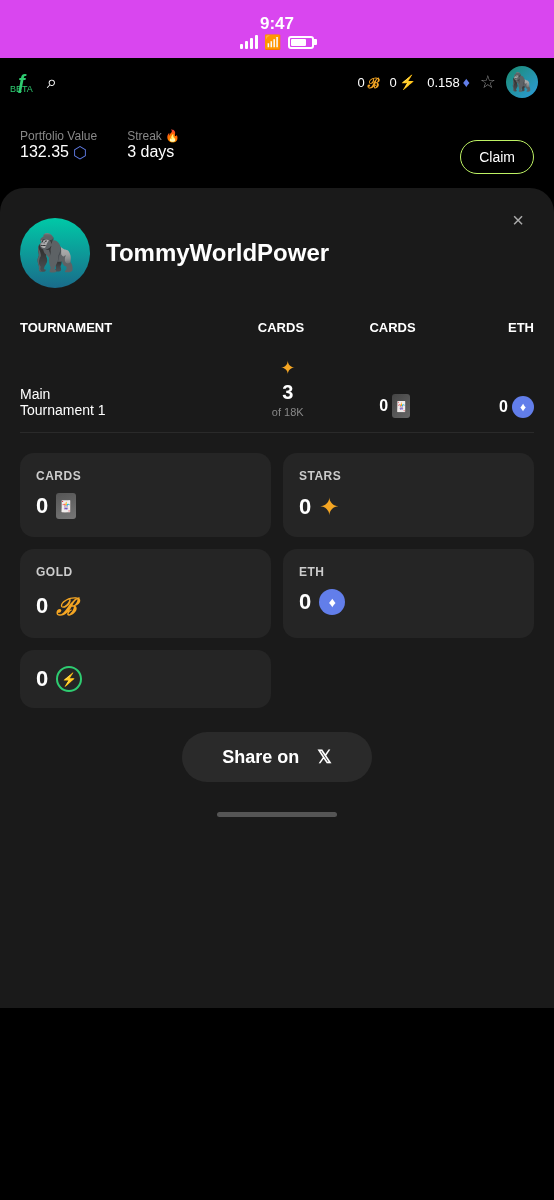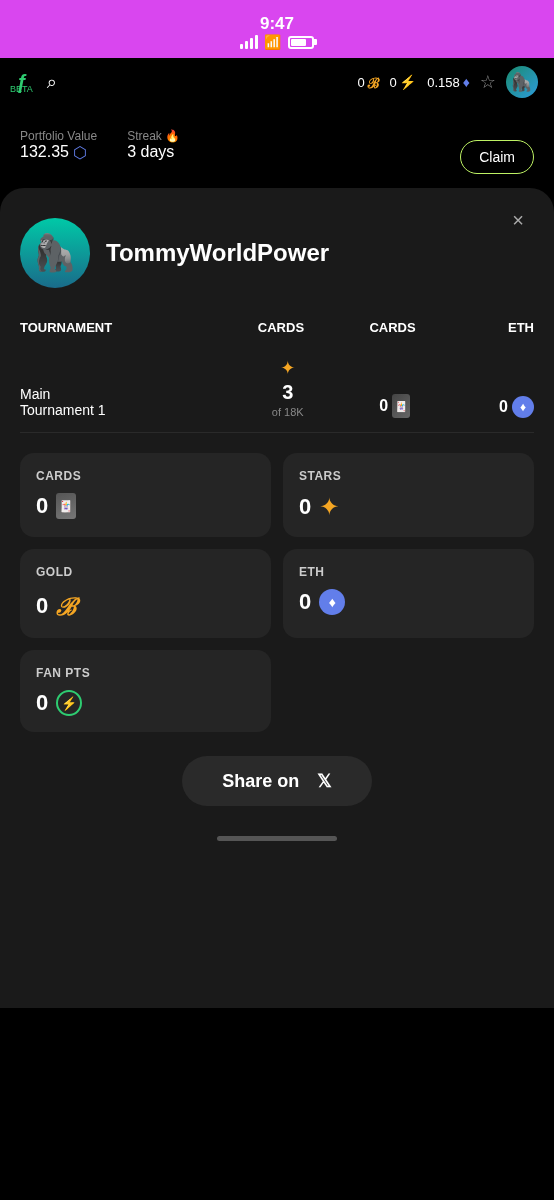--- a/index.html
+++ b/index.html
@@ -596,21 +596,20 @@
 
       <div class="stat-card">
         <div class="stat-label">ETH</div>
         <div class="stat-value-row">
           <span class="stat-number">0</span>
           <div class="eth-blue">♦</div>
         </div>
       </div>
 
       <div class="stat-card">
-        <div class="stat-label">FAN PTS</div>
         <div class="stat-value-row">
           <span class="stat-number">0</span>
           <div class="fanpts-circle">⚡</div>
         </div>
       </div>
 
     </div>
 
     <div class="share-area">
       <button class="share-btn">

